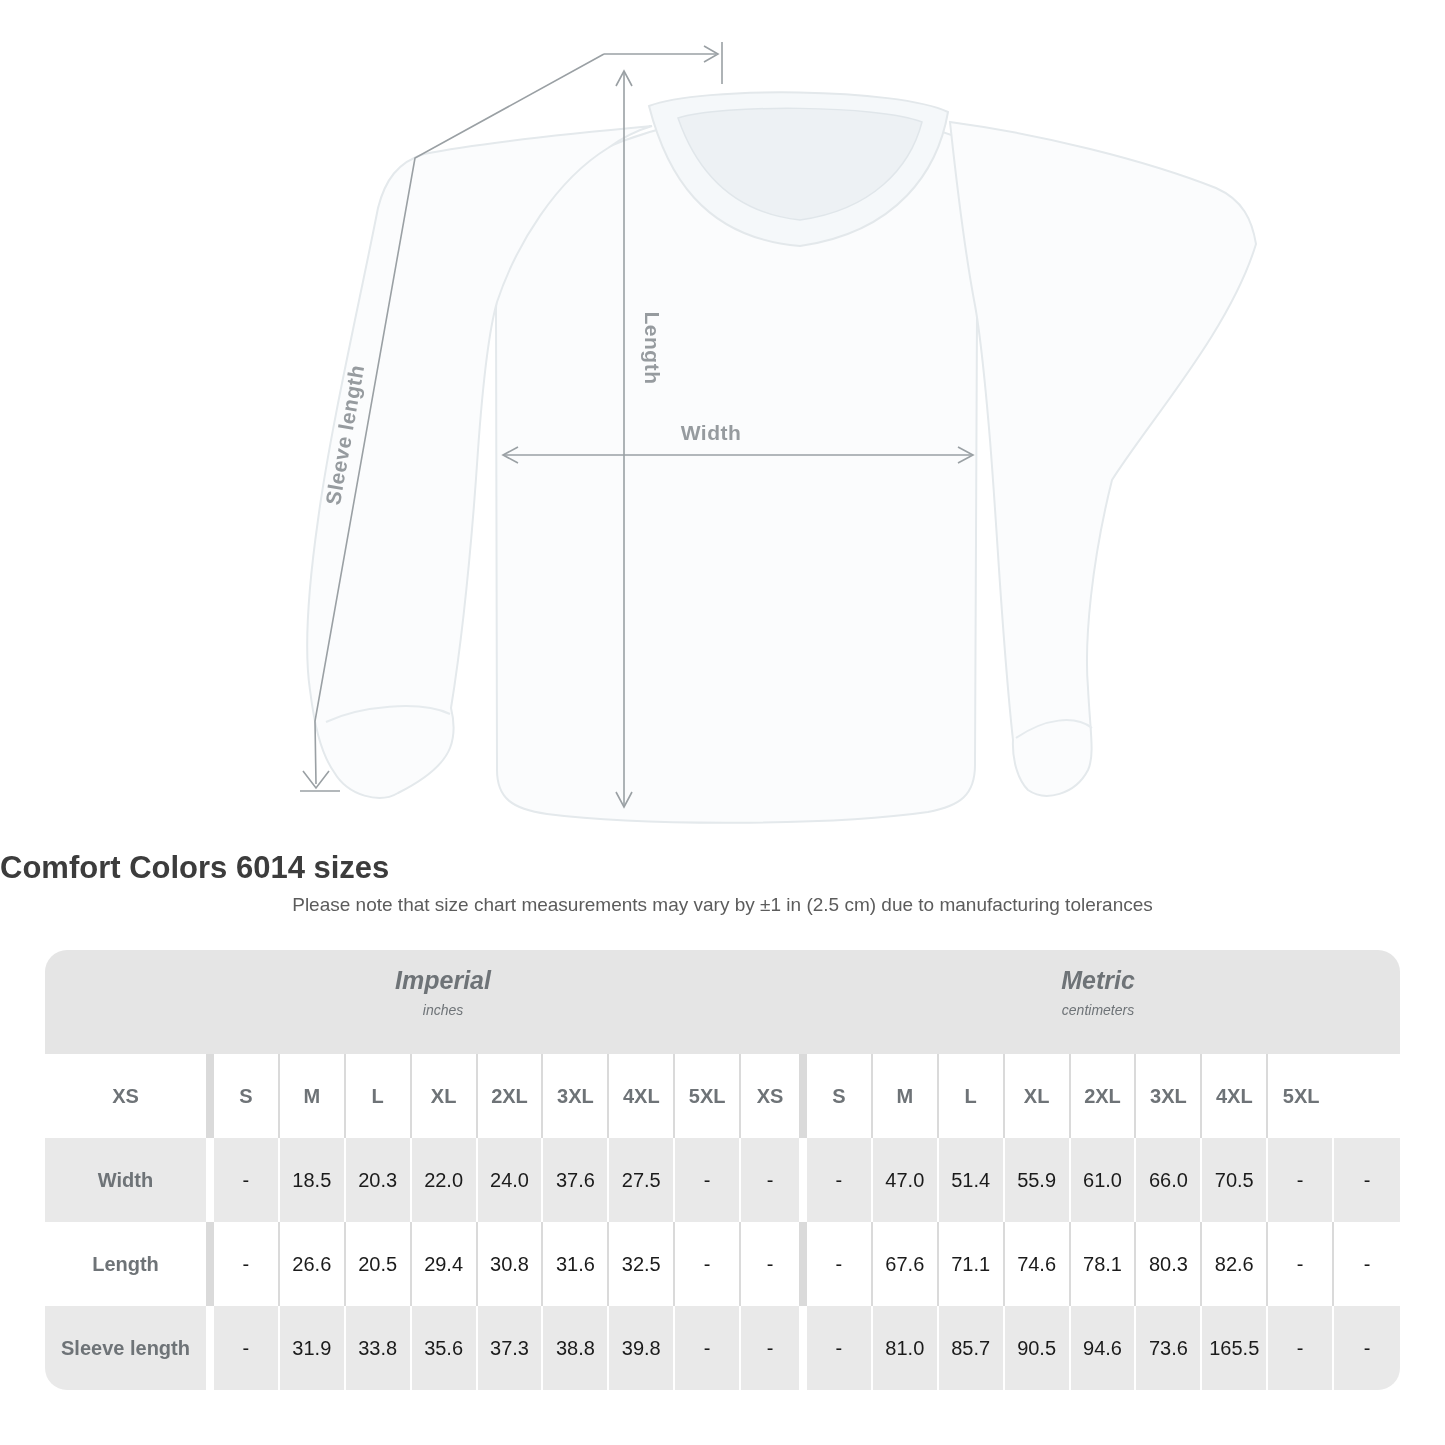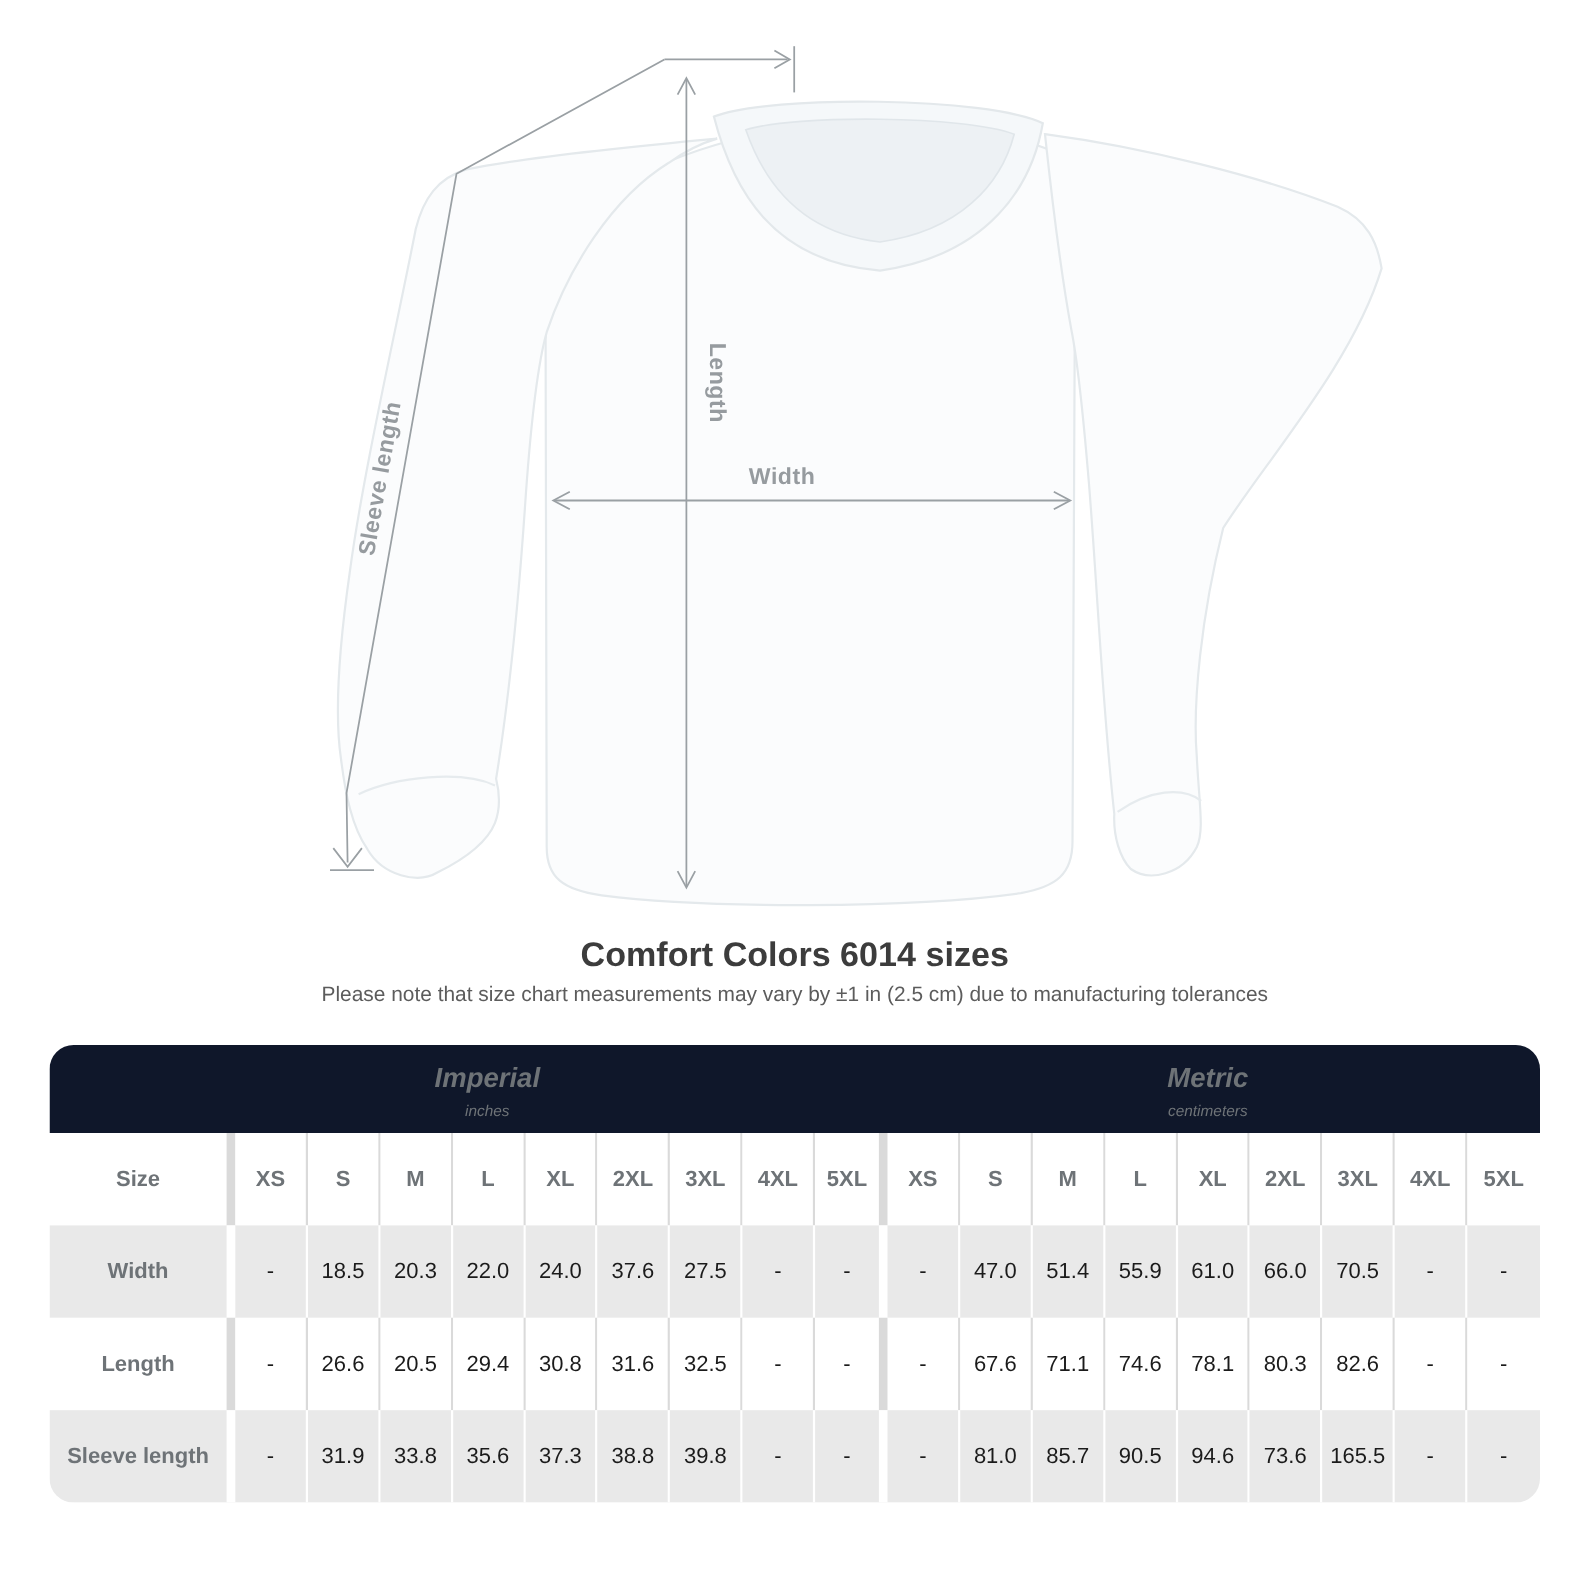--- a/index.html
+++ b/index.html
@@ -9,27 +9,27 @@
   }
   
   .diagram{position:absolute;top:0;left:0}
   .dim-line{stroke:#9aa0a4;stroke-width:1.6;fill:none}
   .dim-label{fill:#969b9f;font-weight:bold;font-size:21px;letter-spacing:.5px}
   .shirt{fill:#fbfcfd;stroke:#e4e9ec;stroke-width:2}
   .collar-outer{fill:#f5f8fa;stroke:#e3e8eb;stroke-width:2}
   .collar-inner{fill:#edf1f4;stroke:#e0e6ea;stroke-width:1.5}
   .seam{fill:none;stroke:#e6ebee;stroke-width:2}
   
-  .title{position:absolute;top:850px;left:0;width:100%;text-align:center;
+  .title{position:absolute;top:850px;left:0;width:100%;
     font-size:31px;font-weight:bold;color:#3c3c3c}
   .subtitle{position:absolute;top:894px;left:0;width:100%;text-align:center;
     font-size:19px;color:#5c5c5c}
   
   .size-table{position:absolute;left:45px;top:950px;width:1355px;border-radius:22px;overflow:hidden}
-  .band{height:80px;background:#0f172a;position:relative}
+  .band{height:104px;background:#e5e5e5;position:relative}
   .band-group{position:absolute;top:16px;transform:translateX(-50%);text-align:center;white-space:nowrap}
   .band-group.imperial{left:398px}
   .band-group.metric{left:1053px}
   .g-name{font-size:25px;font-weight:bold;font-style:italic;color:#6e7377}
   .g-unit{font-size:14px;font-style:italic;color:#6e7377;margin-top:7px}
   .trow{display:grid;grid-template-columns:169px repeat(18,1fr);height:84px}
   .cell{display:flex;align-items:center;justify-content:center;
     font-size:20px;color:#1b1b1b;background:var(--cellbg);
     border-right:2px solid var(--sep);box-sizing:border-box}
   .trow .cell:nth-child(1),.trow .cell:nth-child(10){border-right-width:8px}
@@ -124,21 +124,20 @@
       <div class="g-name">Imperial</div>
       <div class="g-unit">inches</div>
     </div>
     <div class="band-group metric">
       <div class="g-name">Metric</div>
       <div class="g-unit">centimeters</div>
     </div>
   </div>
 
   <div class="trow r-light">
-    <div class="cell lab">Size</div>
     <div class="cell lab">XS</div>
     <div class="cell lab">S</div>
     <div class="cell lab">M</div>
     <div class="cell lab">L</div>
     <div class="cell lab">XL</div>
     <div class="cell lab">2XL</div>
     <div class="cell lab">3XL</div>
     <div class="cell lab">4XL</div>
     <div class="cell lab">5XL</div>
     <div class="cell lab">XS</div>

